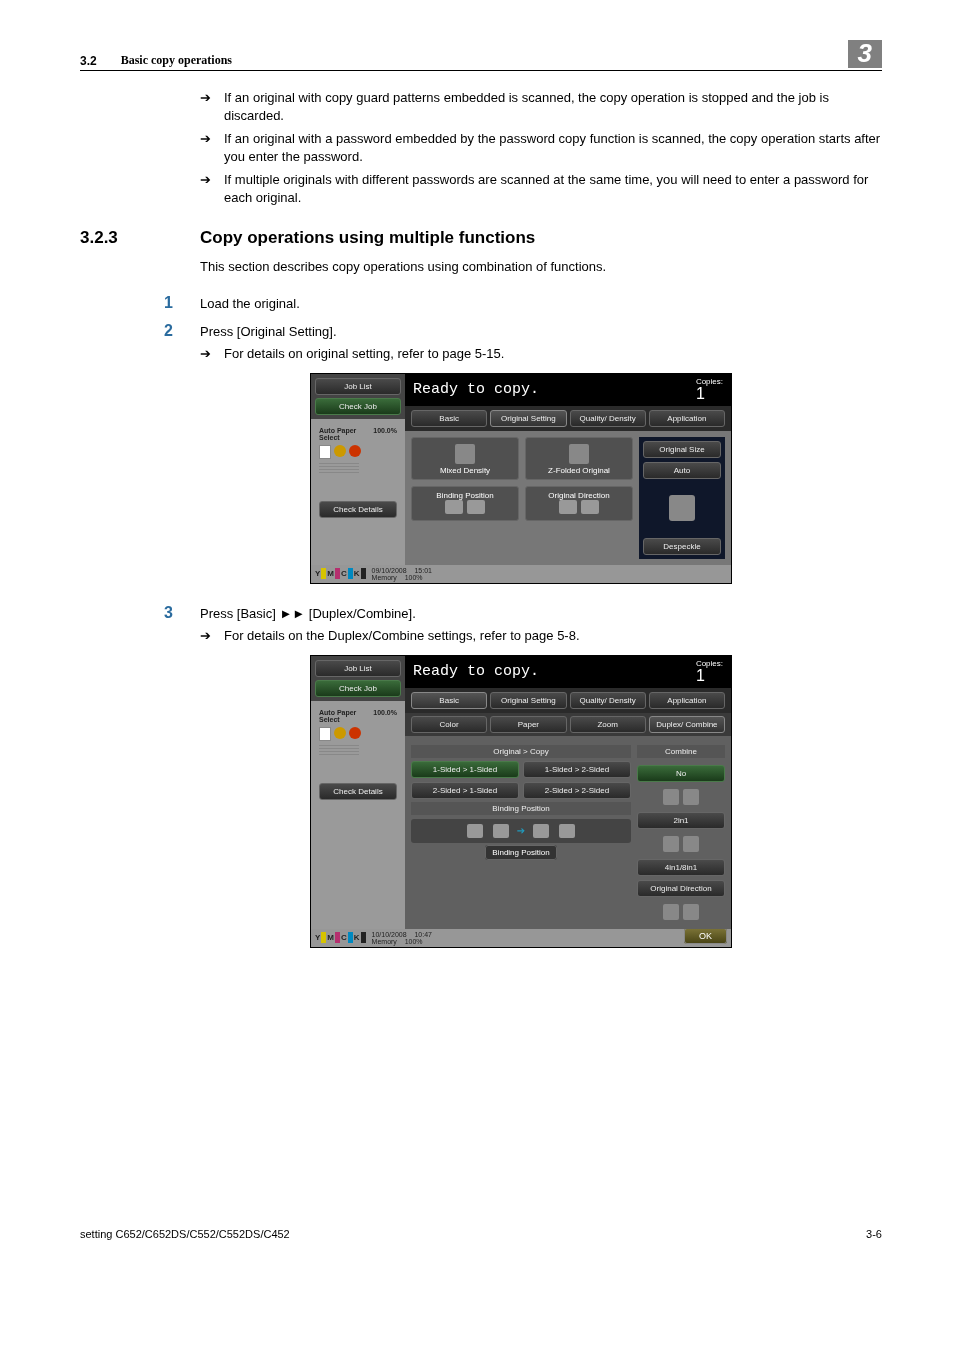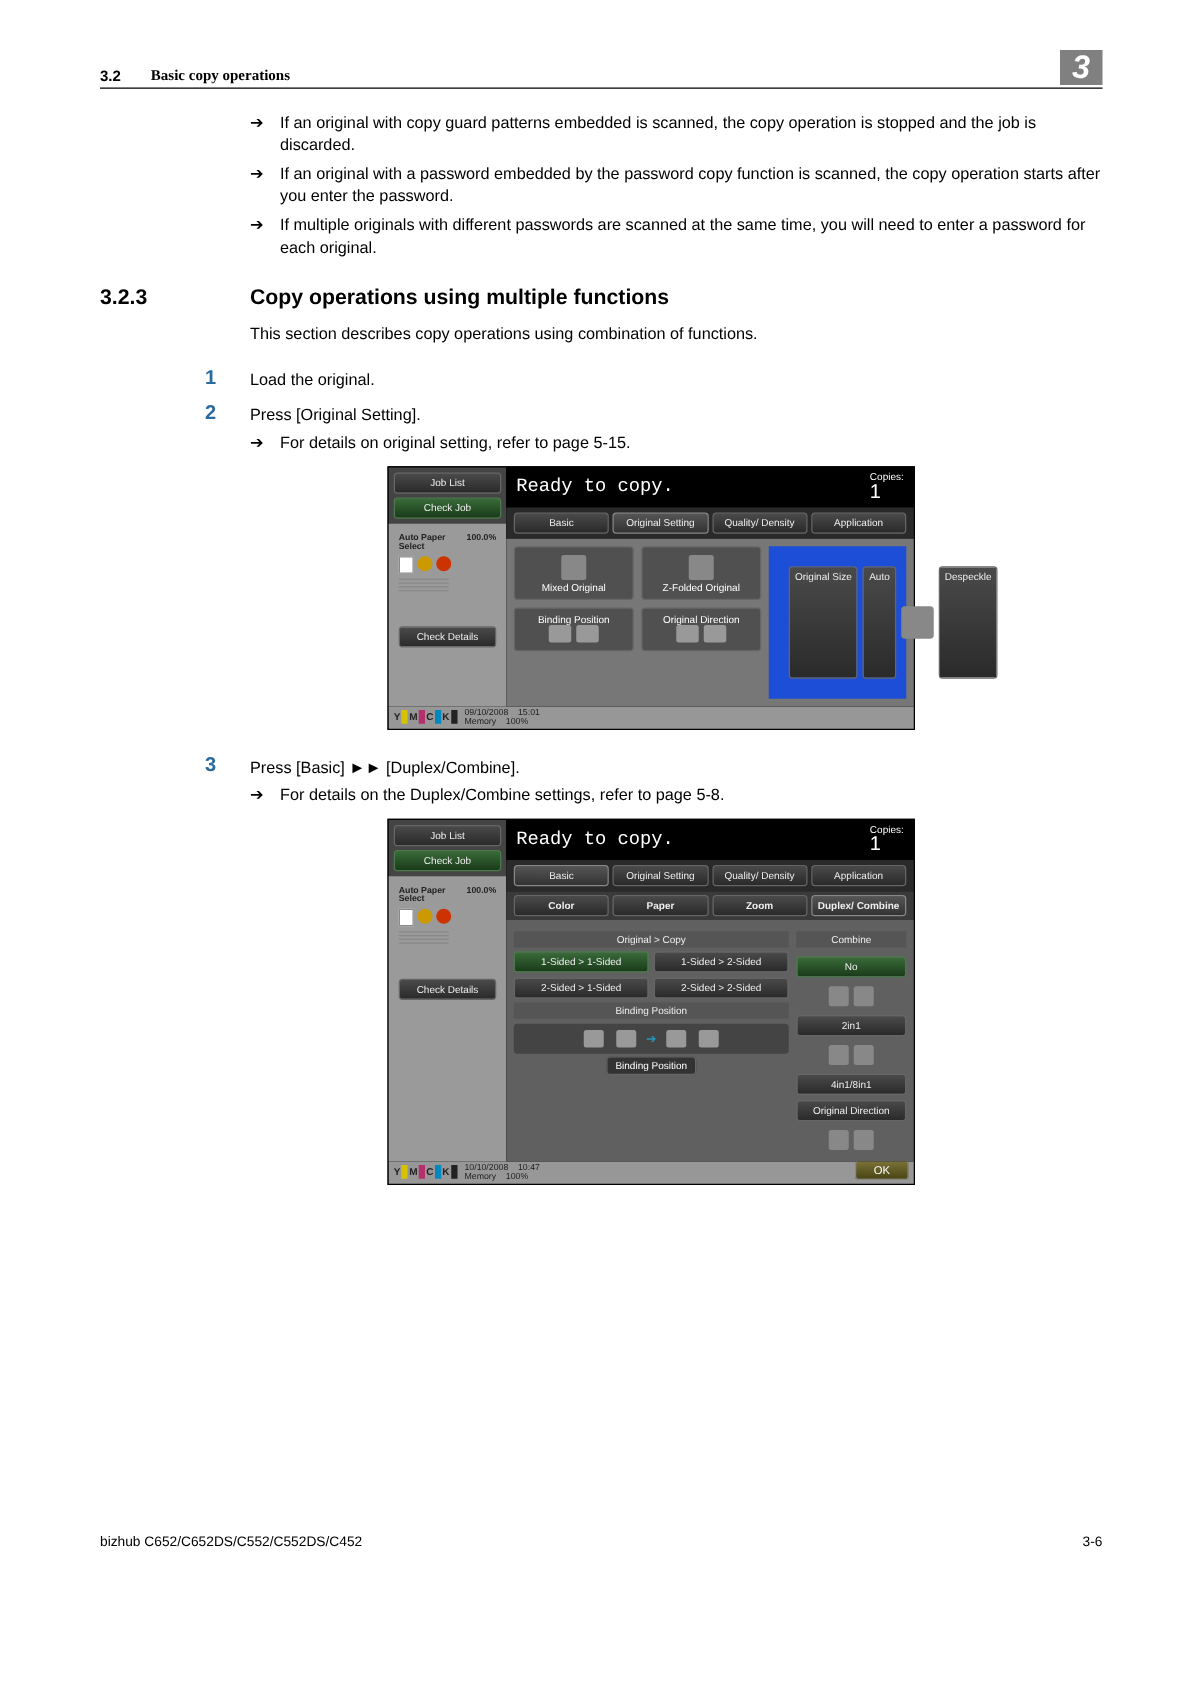--- a/index.html
+++ b/index.html
@@ -137,21 +137,21 @@
   .panel {
     background:#505050;
     border:1px solid #666;
     border-radius:3px;
     padding:4px;
     text-align:center;
     font-size:8px;
     flex:1;
   }
   .panel-ic { width:20px; height:20px; background:#888; margin:2px auto; border-radius:2px; }
-  .side-group { background:#1d4ed8; padding:16px; display:flex; gap:4px; }
+  .side-group { background:#0f172a; padding:4px; display:flex; flex-direction:column; gap:4px; }
   .mini-ic { width:18px; height:14px; background:#999; display:inline-block; margin:0 2px; border-radius:2px; }
   .left-top { padding:4px; display:flex; flex-direction:column; gap:3px; }
   .left-mid {
     background:#9a9a9a;
     flex:1;
     padding:8px;
     color:#222;
     font-size:7px;
   }
   .left-mid .ap { display:flex; justify-content:space-between; font-weight:bold; }
@@ -168,21 +168,21 @@
     justify-content:space-between;
     padding:2px 4px;
     font-size:7px;
     color:#222;
   }
   .ymck { display:flex; gap:1px; }
   .ymck span { display:inline-flex; align-items:center; font-weight:bold; font-size:8px; }
   .ymck i { display:inline-block; width:5px; height:11px; margin-left:1px; }
   .ymck .y i{background:#d6c300;} .ymck .m i{background:#b52f6e;} .ymck .c i{background:#0089c0;} .ymck .k i{background:#222;}
   .sub-tabs { display:flex; gap:3px; padding:3px 6px; background:#3a3a3a; }
-  .sub-tabs .btn{ flex:1; font-size:8px;font-weight:bold; }
+  .sub-tabs .btn{ flex:1; font-size:8px; }
   .sec-label { background:#555; color:#eee; font-size:8px; text-align:center; padding:2px 0; margin:3px 0; }
   .grid2 { display:flex; gap:4px; }
   .grid2 .btn { flex:1; }
   .bind-bar { background:#444; padding:5px; display:flex; justify-content:center; gap:6px; align-items:center; margin-top:4px; border-radius:3px; }
   .bind-bar .mini-ic{ width:16px; height:14px; }
   .bb-btn { background:#333; border:1px solid #666; padding:2px 6px; font-size:8px; border-radius:3px; }
   .arrow-ic { color:#29b; font-size:10px; }
   .footer {
     display:flex;
     justify-content:space-between;
@@ -281,21 +281,21 @@
           </div>
           <div class="tabs">
             <div class="btn">Basic</div>
             <div class="btn btn-sel">Original Setting</div>
             <div class="btn">Quality/ Density</div>
             <div class="btn">Application</div>
           </div>
           <div class="ss-body">
             <div style="flex:1;display:flex;flex-direction:column;gap:6px;">
               <div style="display:flex;gap:6px;">
-                <div class="panel"><div class="panel-ic"></div><span>Mixed Original</span></div>
+                <div class="panel"><div class="panel-ic"></div><span>Mixed Density</span></div>
                 <div class="panel"><div class="panel-ic"></div><span>Z-Folded Original</span></div>
               </div>
               <div style="display:flex;gap:6px;">
                 <div class="panel"><span>Binding Position</span><div><span class="mini-ic"></span><span class="mini-ic"></span></div></div>
                 <div class="panel"><span>Original Direction</span><div><span class="mini-ic"></span><span class="mini-ic"></span></div></div>
               </div>
             </div>
             <div class="side-group" style="width:78px;">
               <div class="btn">Original Size</div>
               <div class="btn">Auto</div>
@@ -436,17 +436,17 @@
           <span>Memory</span>&nbsp;&nbsp;&nbsp;
           <span>100%</span>
         </div>
         <div><span class="ok-btn">OK</span></div>
       </div>
     </div>
 
   </div>
 
   <div class="footer">
-    <span>bizhub C652/C652DS/C552/C552DS/C452</span>
+    <span>setting C652/C652DS/C552/C552DS/C452</span>
     <span>3-6</span>
   </div>
 
 </div>
 
 </body></html>

